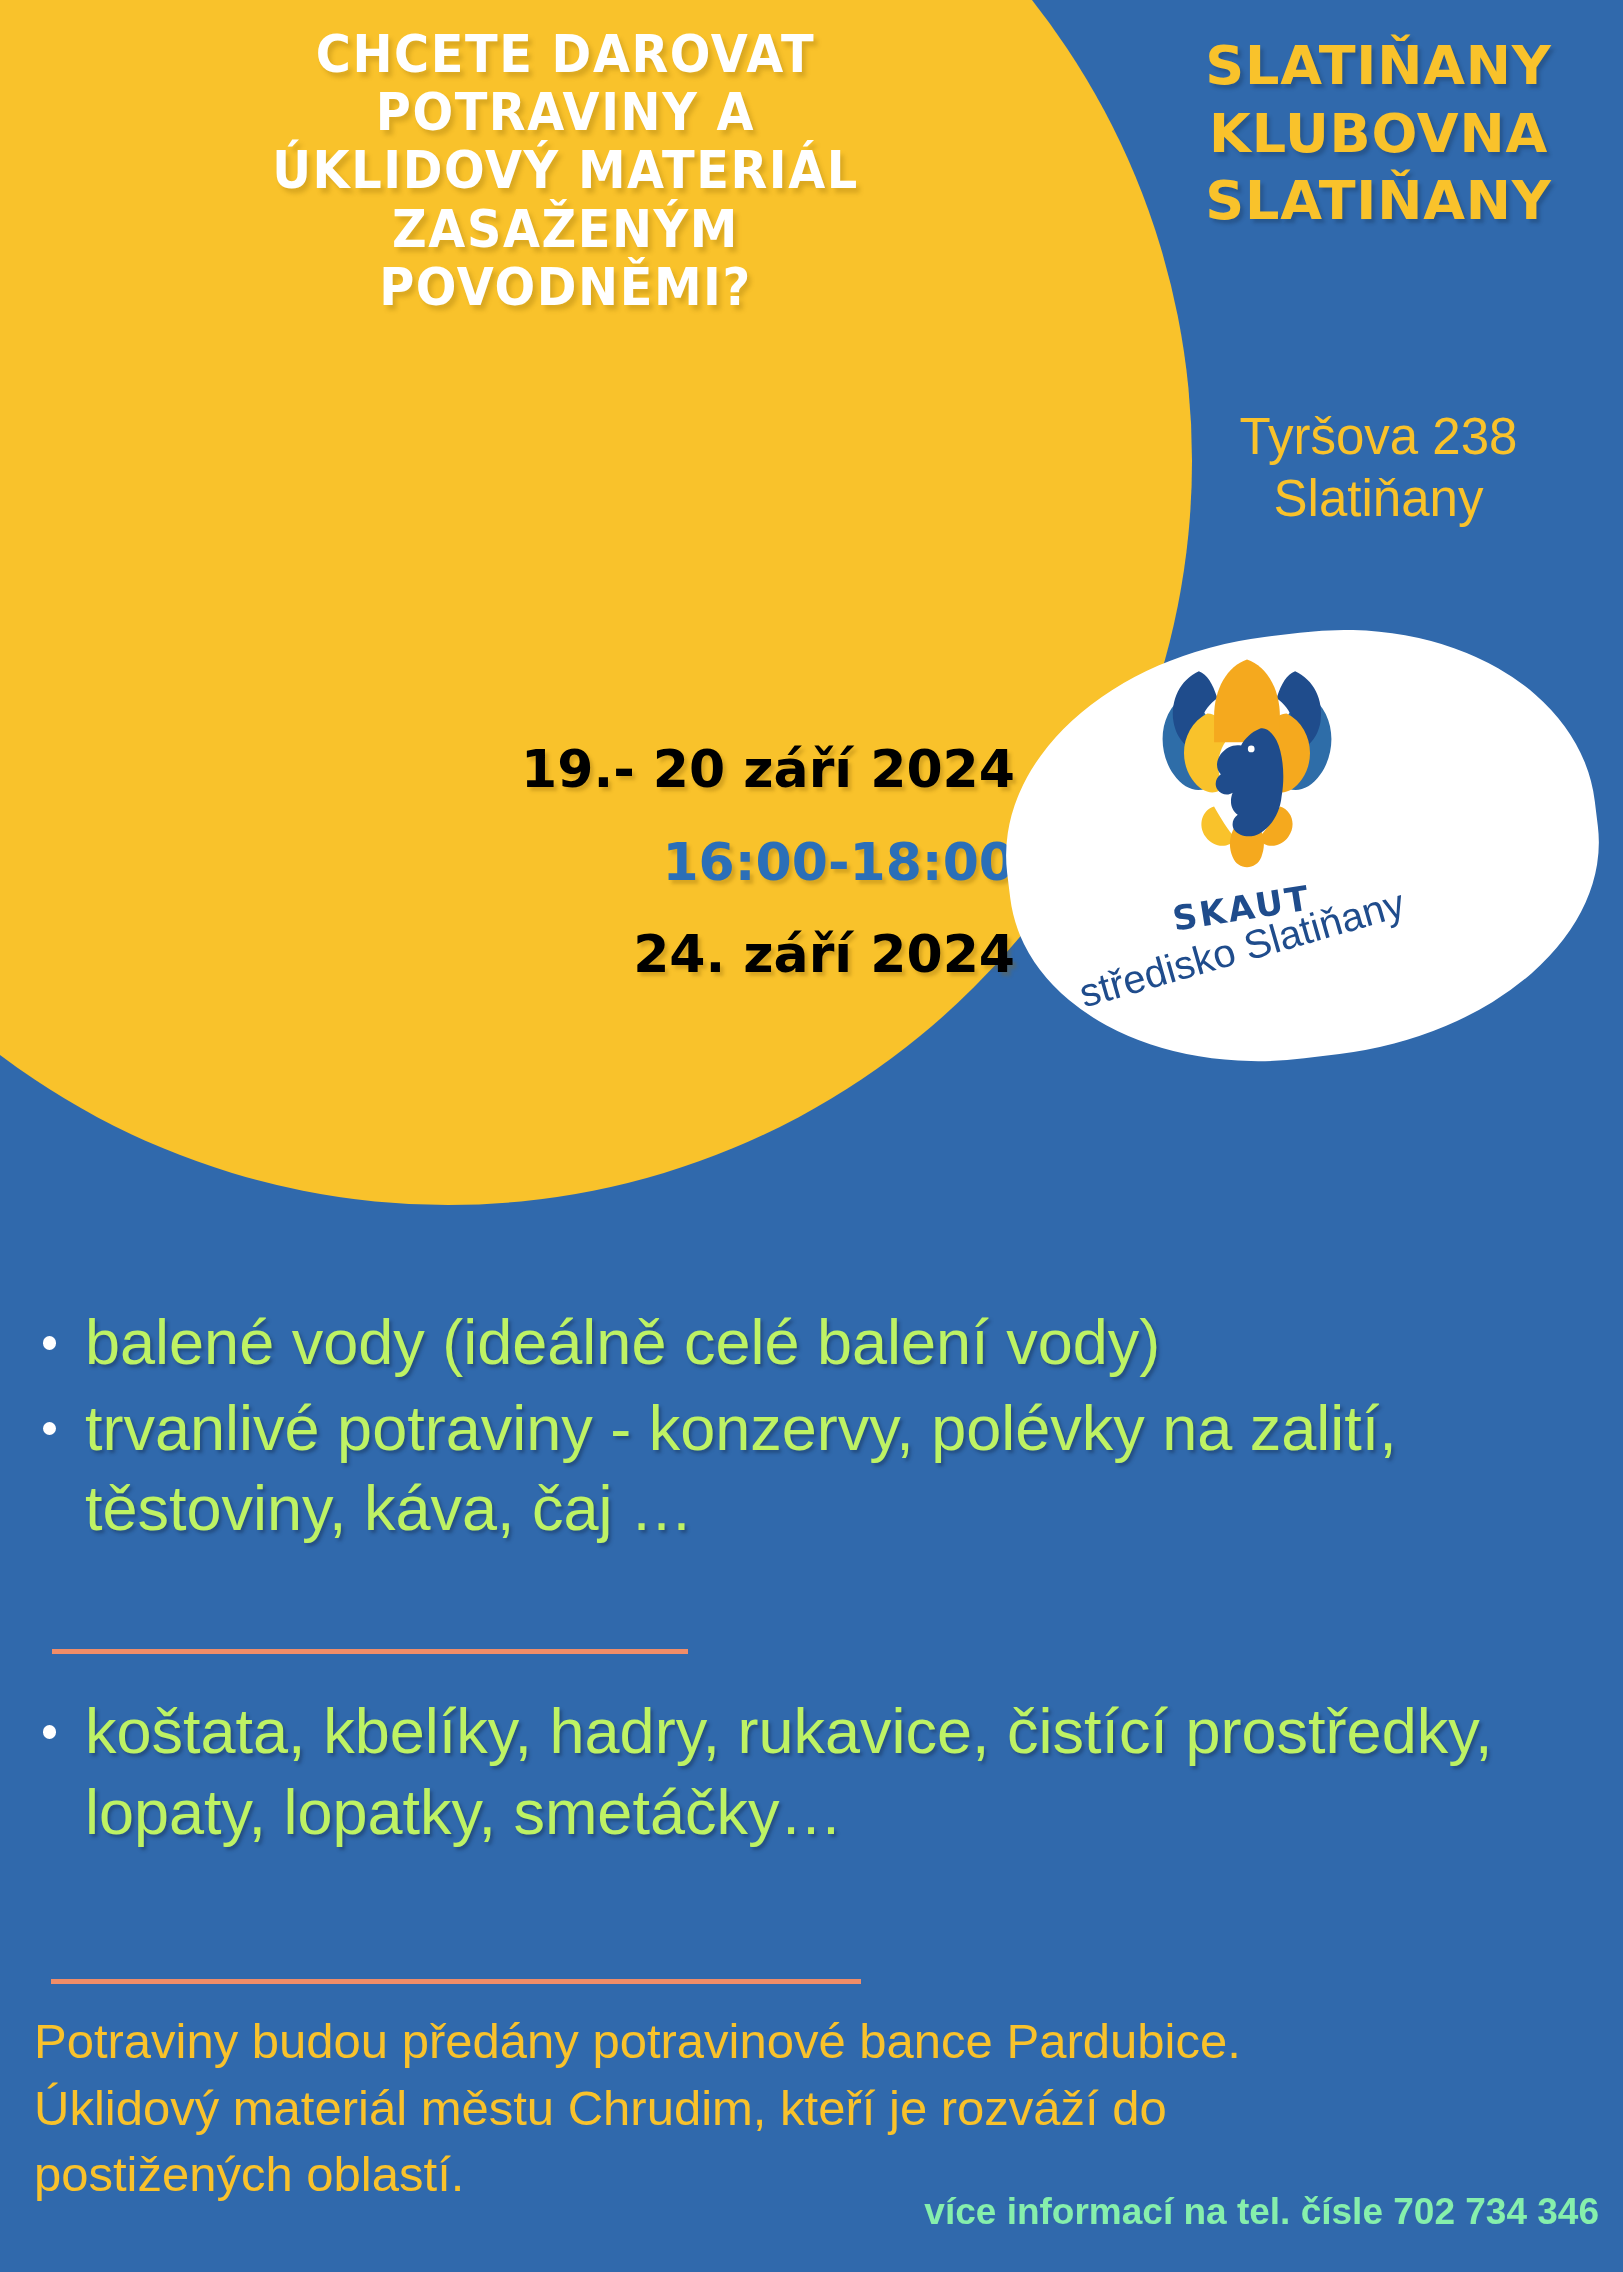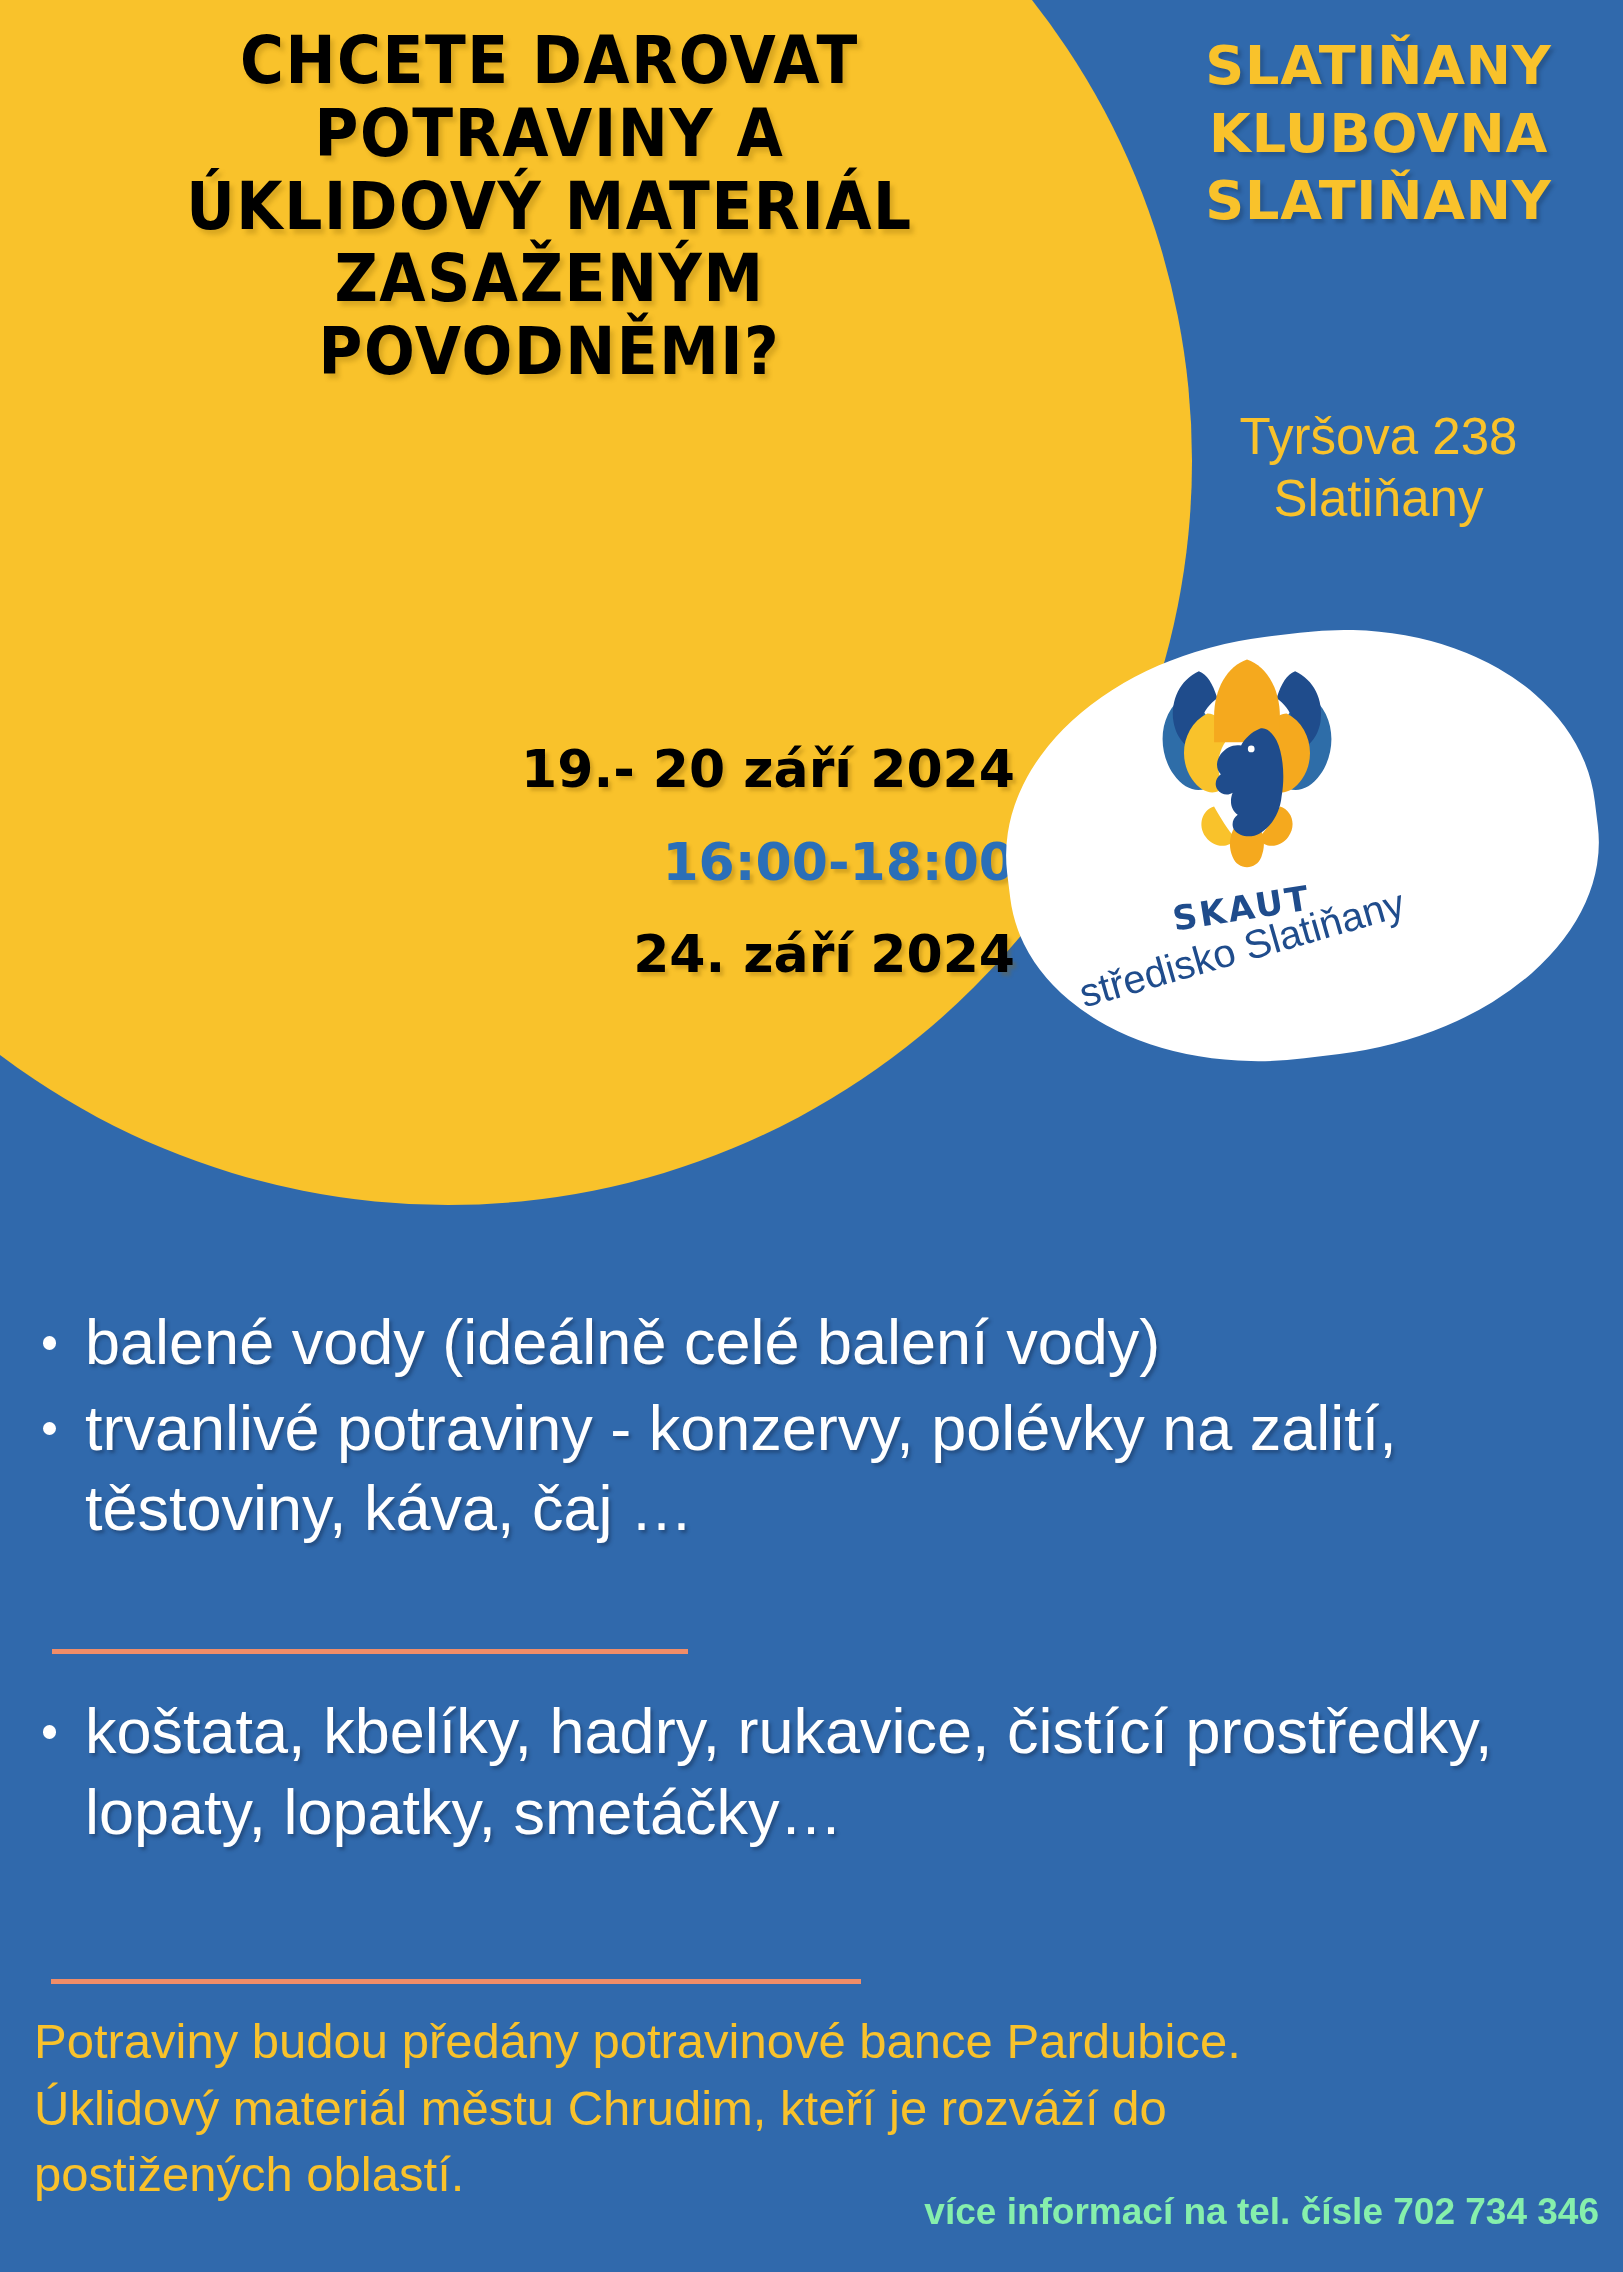--- a/index.html
+++ b/index.html
@@ -23,28 +23,28 @@
     top: -283px;
     width: 1488px;
     height: 1488px;
     border-radius: 50%;
     background: #F9C22B;
   }
 
   
   #headline {
     position: absolute;
-    left: 0px;
+    left: 16px;
     top: 25px;
     width: 1099px;
     text-align: center;
-    color: #000000;
-    font-family: "DejaVu Sans", sans-serif;
-    font-weight: bold;
-    font-size: 65px;
+    color: #ffffff;
+    font-family: "DejaVu Sans", sans-serif;
+    font-weight: bold;
+    font-size: 52px;
     line-height: 1.12;
     letter-spacing: 1.7px;
     text-shadow: 4.2px 5px 4.2px rgba(150,110,10,0.30);
   }
   #headline .hl {
     display: block;
     transform: scaleX(0.92);
   }
 
   
@@ -134,21 +134,21 @@
     font-weight: normal;
     font-size: 40px;
     color: #1F4C8C;
     transform: rotate(-16deg);
     white-space: nowrap;
   }
 
   
   .needs-list {
     position: absolute;
-    color: #ffffff;
+    color: #bef264;
     font-family: "Liberation Sans", sans-serif;
     font-size: 63px;
     line-height: 1.28;
     list-style: none;
     margin: 0;
     padding: 0;
     text-shadow: 2.5px 3.4px 3.4px rgba(20,45,80,0.45);
   }
   .needs-list li {
     position: relative;

